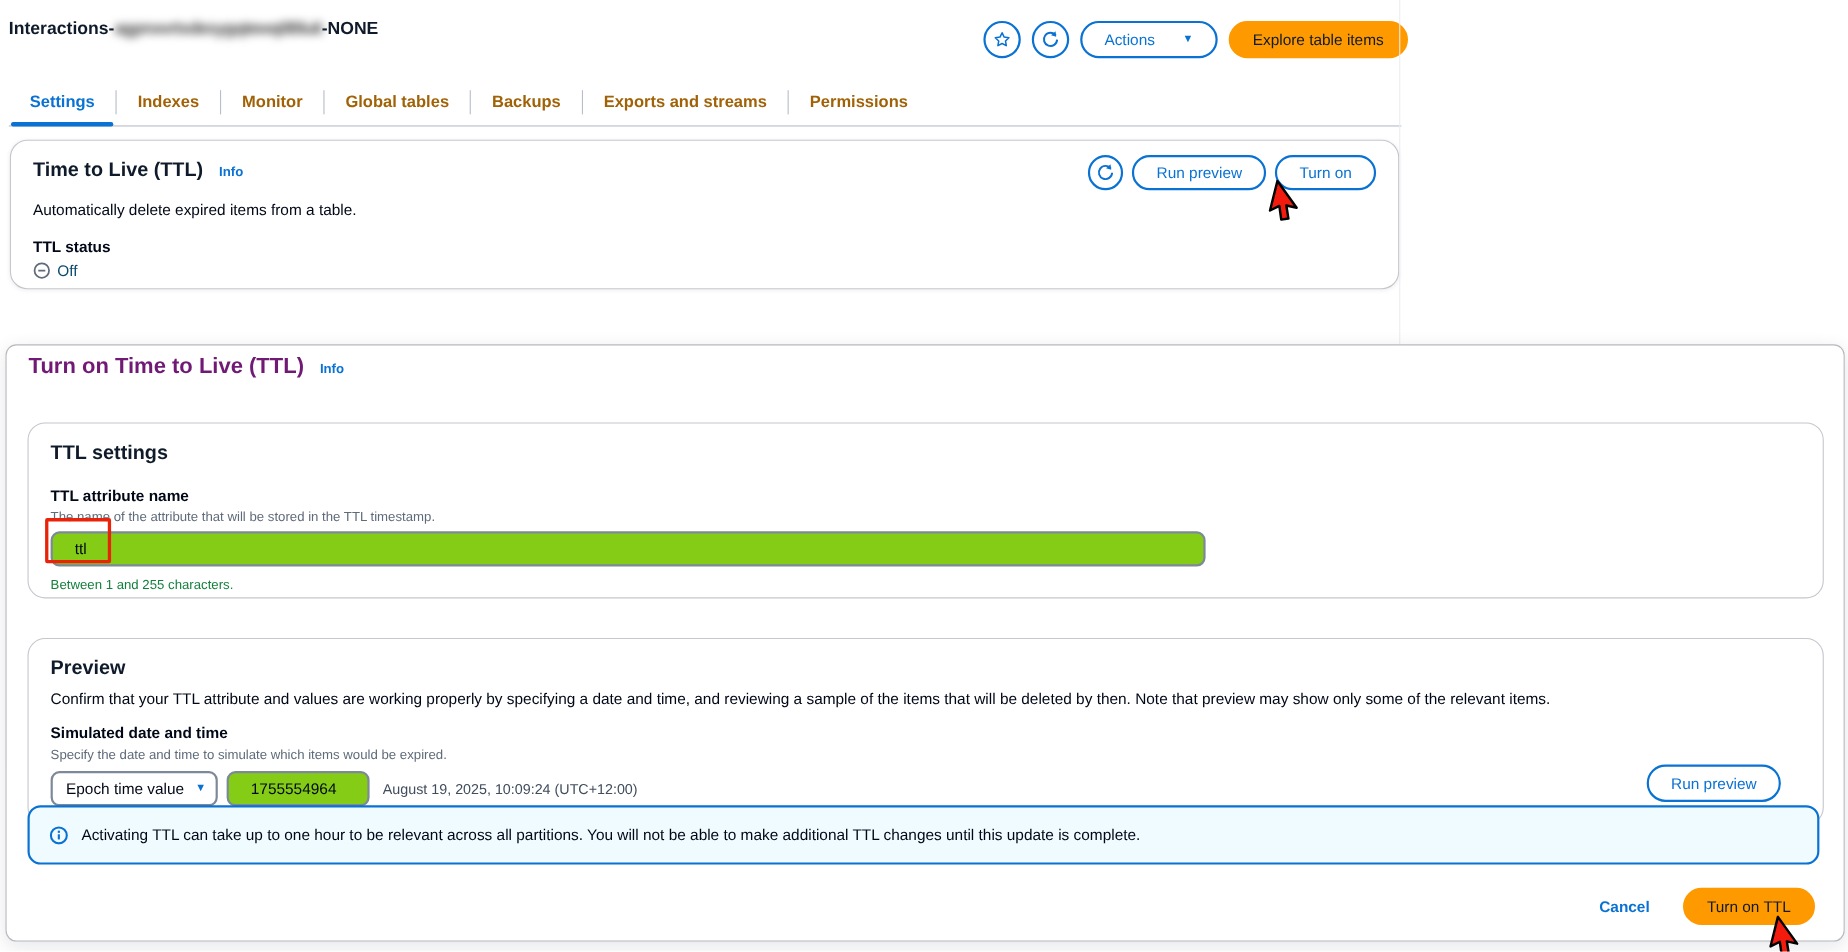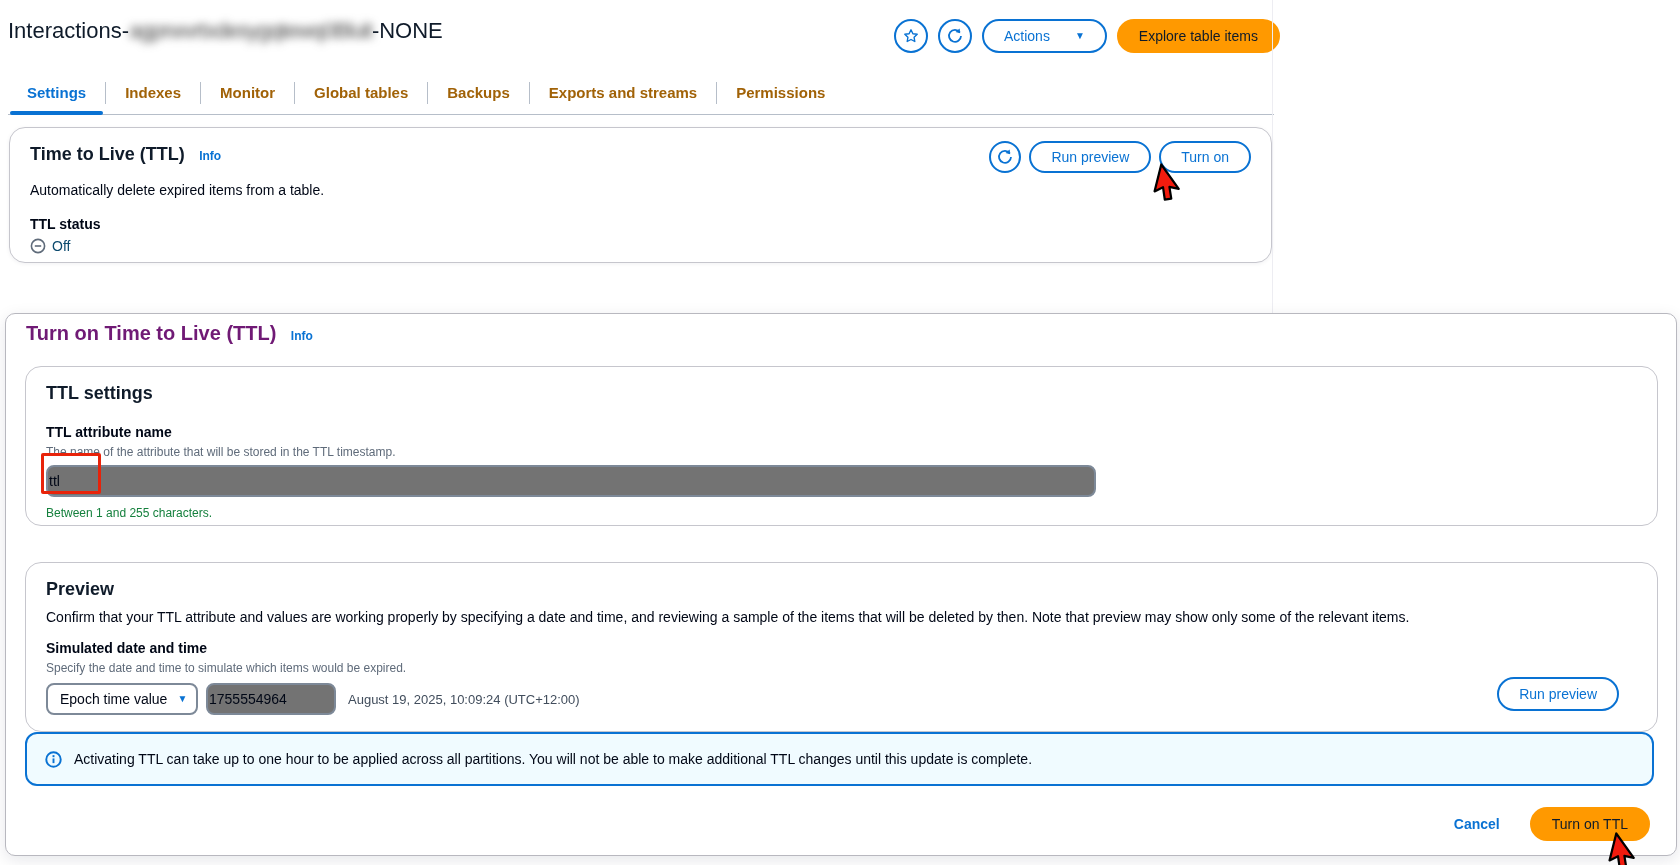--- a/index.html
+++ b/index.html
@@ -5,21 +5,21 @@
   * { margin:0; padding:0; box-sizing:border-box; }
   html,body { width:1680px; height:865px; }
   body {
     font-family:"Liberation Sans", sans-serif;
     background:#ffffff; color:#000716;
     position:relative; overflow:hidden;
   }
   .abs { position:absolute; }
 
   
-  .page-title { left:8px; top:18px; font-size:22px; font-weight:400; color:#0f1b2a; white-space:nowrap; }
+  .page-title { left:8px; top:18px; font-size:16px; font-weight:700; color:#0f1b2a; white-space:nowrap; }
   .redacted { filter:blur(4px); color:#4a4a4a; letter-spacing:-1px; }
 
   .header-actions { left:894px; top:19px; display:flex; align-items:center; gap:10px; }
 
   .btn {
     display:inline-flex; align-items:center; justify-content:center; gap:25px;
     height:32px; padding:0 20px; border-radius:20px;
     border:2px solid #0972d3; background:#fff; color:#0972d3;
     font-family:"Liberation Sans", sans-serif;
     font-size:14px; font-weight:400; cursor:pointer; white-space:nowrap;
@@ -60,31 +60,31 @@
 
   
   .modal {
     left:5px; top:313px; width:1672px; height:543px;
     background:#fff; border:1px solid #b8b8bf; border-radius:10px;
     box-shadow:0 4px 16px rgba(0,23,49,.10);
   }
   .modal-title-row { position:absolute; left:20px; top:8px; }
   .h1m { display:inline; font-size:20px; font-weight:700; color:#701a75; }
 
-  .section-card { position:absolute; background:#fff; border:1px solid #c6c6cd; border-radius:16px; padding:16px 20px; }
+  .section-card { position:absolute; background:#fff; border:1px solid #c6c6cd; border-radius:16px; padding:16px 20px;margin-top:18px; }
   .sec1 { left:19px; top:52px; width:1633px; height:160px; }
   .sec2 { left:19px; top:248px; width:1633px; height:170px; }
   .h3 { font-size:18px; font-weight:700; color:#0f1b2a; }
   .f-desc { font-size:12px; color:#5f6b7a; margin-top:5px; }
   .constraint { font-size:12px; color:#15803d; margin-top:9px; }
 
   .text-input {
-    height:32px; border:2px solid #7d8998; border-radius:8px; background:#737373;
+    height:32px; border:2px solid #7d8998; border-radius:8px; background:#84cc16;
     font-family:"Liberation Sans", sans-serif; font-size:14px; color:#000716;
-    padding:0 1px; outline:none;
+    padding:0 20px; outline:none;
   }
   .ttl-input { width:1050px; margin-top:6px; display:block; }
   .epoch-input { width:130px; }
 
   .annotation-box { position:absolute; border:3px solid #e8230a; pointer-events:none; }
   .anno-ttl { left:15px; top:86px; width:60px; height:41px; border-radius:2px; }
 
   .preview-desc { font-size:14px; color:#000716; margin-top:9px; }
   .sim-label { margin-top:15px; }
   .controls-row { display:flex; align-items:center; gap:8px; margin-top:8px; }
@@ -230,21 +230,21 @@
   </div>
 
   <div class="alert">
     <span>
       <svg class="ic" width="17" height="17" viewBox="0 0 16 16">
           <circle cx="8" cy="8" r="6.8" fill="none" stroke="#0972d3" stroke-width="1.8"></circle>
           <rect x="7.1" y="7" width="1.8" height="4.4" fill="#0972d3"></rect>
           <rect x="7.1" y="3.9" width="1.8" height="1.9" fill="#0972d3"></rect>
         </svg>
     </span>
-    <span class="alert-text">Activating TTL can take up to one hour to be applied across all partitions. You will not be able to make additional TTL changes until this update is complete.</span>
+    <span class="alert-text">Activating TTL can take up to one hour to be relevant across all partitions. You will not be able to make additional TTL changes until this update is complete.</span>
   </div>
 
   <div class="modal-footer">
     <button class="link-btn">Cancel</button>
     <button class="btn lg btn-primary">Turn on TTL</button>
   </div>
 </section>
 
 <span class="cursor cursor2">
   <svg viewBox="0 0 26 30">

